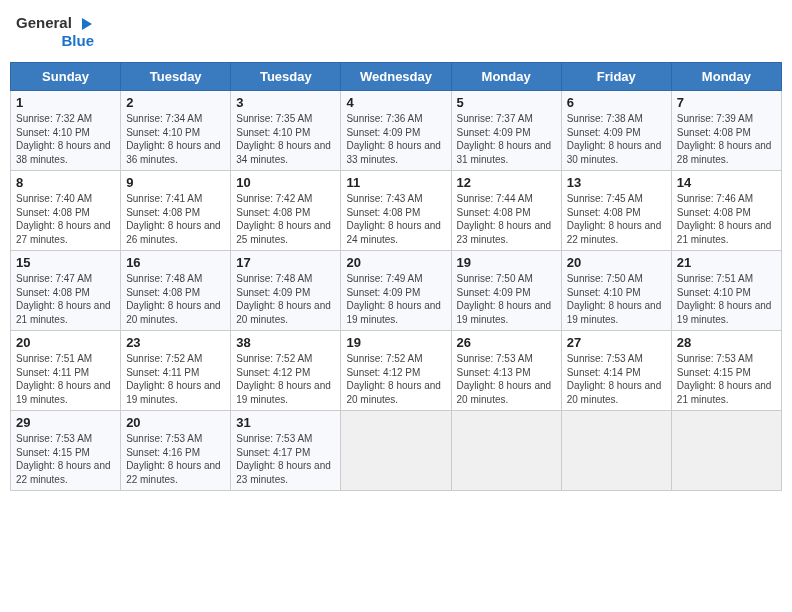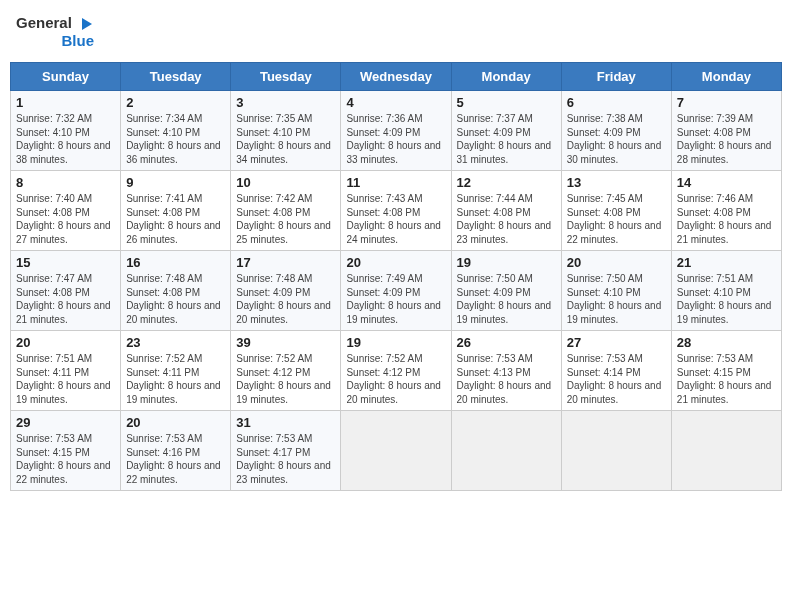--- a/index.html
+++ b/index.html
@@ -205,21 +205,21 @@
       <tr>
         <td>
           <span class="day-num">20</span>
           <div class="cell-content">Sunrise: 7:51 AM<br>Sunset: 4:11 PM<br>Daylight: 8 hours and 19 minutes.</div>
         </td>
         <td>
           <span class="day-num">23</span>
           <div class="cell-content">Sunrise: 7:52 AM<br>Sunset: 4:11 PM<br>Daylight: 8 hours and 19 minutes.</div>
         </td>
         <td>
-          <span class="day-num">39</span>
+          <span class="day-num">38</span>
           <div class="cell-content">Sunrise: 7:52 AM<br>Sunset: 4:12 PM<br>Daylight: 8 hours and 19 minutes.</div>
         </td>
         <td>
           <span class="day-num">19</span>
           <div class="cell-content">Sunrise: 7:52 AM<br>Sunset: 4:12 PM<br>Daylight: 8 hours and 20 minutes.</div>
         </td>
         <td>
           <span class="day-num">26</span>
           <div class="cell-content">Sunrise: 7:53 AM<br>Sunset: 4:13 PM<br>Daylight: 8 hours and 20 minutes.</div>
         </td>

